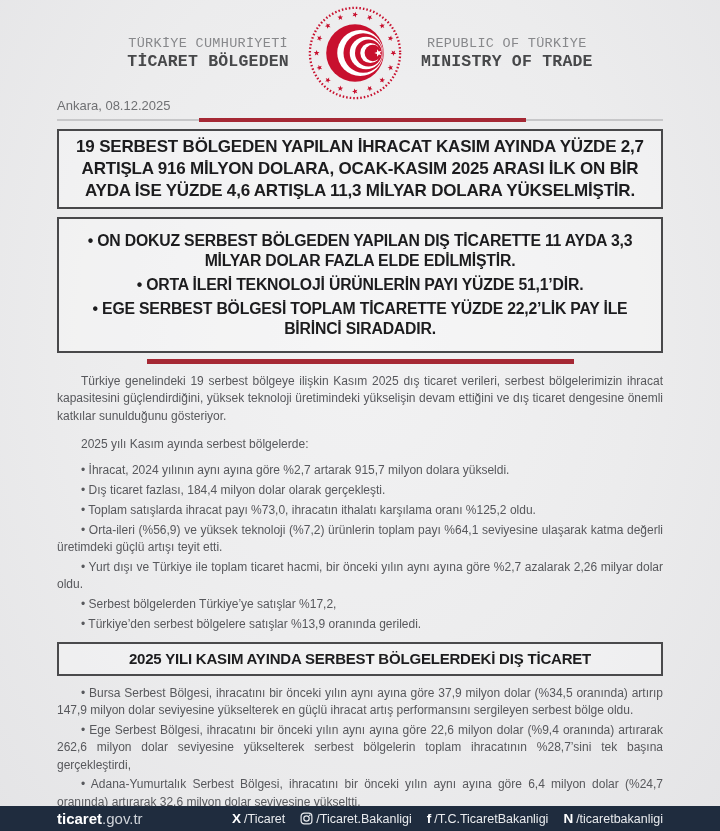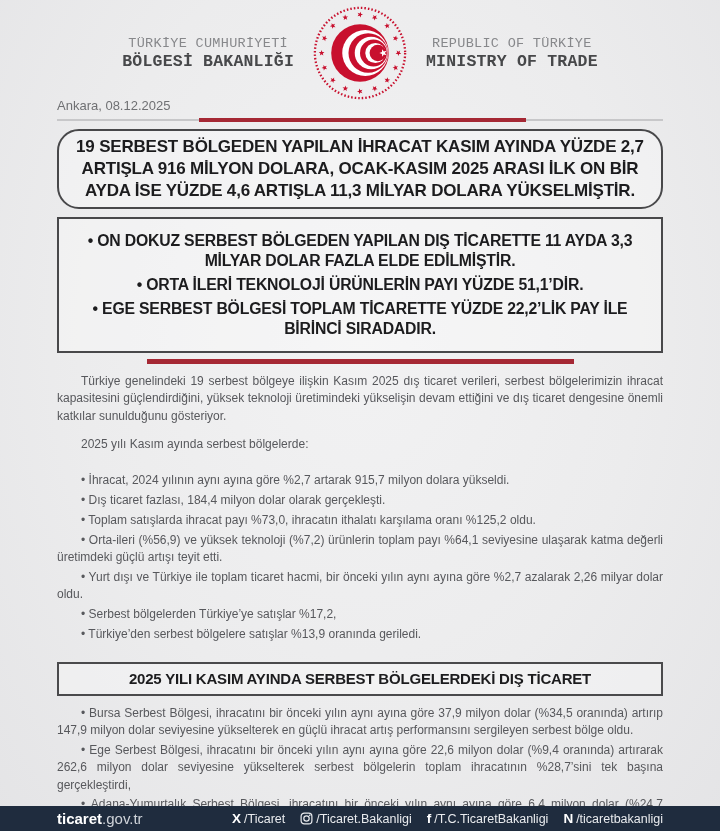--- a/index.html
+++ b/index.html
@@ -19,37 +19,37 @@
   .logo { width:96px; height:96px; flex:0 0 auto; }
 
   .dateline { font-size:13px; color:#6f7073; margin:0 0 4px; }
 
   .divider { position:relative; height:6px; margin-bottom:6px; }
   .divider .gray { position:absolute; left:0; right:0; top:2px; height:2px; background:#c7c7c9; }
   .divider .red  { position:absolute; left:142px; width:327px; top:1px; height:4px; background:#a52834; }
 
   
   .box { border:2px solid #48484a; background:rgba(255,255,255,.30); }
-  .headline-box { padding:5px 10px; margin-bottom:8px;border-radius:22px; }
+  .headline-box { padding:5px 10px; margin-bottom:8px; }
   .headline-box p { font-size:17px; line-height:22px; font-weight:bold; color:#1c1c1e; text-align:center; letter-spacing:-.2px; }
   .highlights-box { padding:8px 12px; margin-bottom:6px; }
   .hl { font-size:15.8px; line-height:20px; font-weight:bold; color:#1c1c1e; text-align:center; margin:4px 0; letter-spacing:-.2px; }
   .hl span::before { content:"• "; }
 
   .red-rule { width:427px; height:5px; background:#a52834; margin:0 auto 9px; }
 
   
   .para { font-size:12px; line-height:17.3px; color:#57585c; text-align:justify; text-indent:24px; }
   .intro { margin-bottom:11px; }
-  .lead { margin-bottom:19px; text-align:left; }
+  .lead { margin-bottom:9px; text-align:left; }
   .bullet { margin:2.5px 0; }
   .bullet .bt::before { content:"•  "; }
 
   .section-box { border:2px solid #4a4a4c; background:rgba(255,255,255,.30); text-align:center;
-                 padding:6px 8px; margin:19px 0 9px; }
+                 padding:6px 8px; margin:9px 0 9px; }
   .section-box span { font-size:15px; font-weight:bold; color:#1c1c1e; letter-spacing:-.2px; }
 
   
   footer { position:absolute; left:0; right:0; bottom:0; height:25px; background:#1f2c3e;
            display:flex; align-items:center; justify-content:space-between; padding:0 57px; }
   .site { color:#ffffff; font-size:15px; text-decoration:none; }
   .site b { font-weight:bold; }
   .site .rest { color:#cfd3d9; }
   .socials { display:flex; align-items:center; gap:15px; }
   .soc { display:flex; align-items:center; gap:3px; color:#e9ebee; font-size:12.5px; text-decoration:none; white-space:nowrap; }
@@ -58,21 +58,21 @@
 </style>
 </head>
 <body>
 
 <div class="page">
   <div class="content">
 
     <div class="masthead">
       <div class="org">
         <div class="l1">TÜRKİYE CUMHURİYETİ</div>
-        <div class="l2">BÖLGESİ BAKANLIĞI</div>
+        <div class="l2">TİCARET BÖLGEDEN</div>
       </div>
 
       <svg class="logo" viewBox="0 0 100 100">
         <circle cx="50" cy="50" r="47" fill="none" stroke="#c8102e" stroke-width="2.4" stroke-dasharray="1.6 2.1"></circle>
         <g id="star-ring" fill="#c8102e">
             <polygon points="90.00,53.10 89.23,51.05 87.05,50.96 88.76,49.60 88.18,47.49 90.00,48.70 91.82,47.49 91.24,49.60 92.95,50.96 90.77,51.05"></polygon>
             <polygon points="85.77,68.17 85.85,65.99 83.86,65.06 85.97,64.46 86.23,62.29 87.45,64.10 89.60,63.69 88.25,65.41 89.31,67.32 87.26,66.57"></polygon>
             <polygon points="76.09,80.48 77.00,78.49 75.52,76.88 77.69,77.12 78.77,75.22 79.20,77.36 81.35,77.80 79.44,78.88 79.69,81.05 78.08,79.57"></polygon>
             <polygon points="62.44,88.14 64.04,86.65 63.29,84.60 65.21,85.66 66.93,84.31 66.51,86.46 68.32,87.68 66.15,87.95 65.55,90.05 64.63,88.07"></polygon>
             <polygon points="46.90,90.00 48.95,89.23 49.04,87.05 50.40,88.76 52.51,88.18 51.30,90.00 52.51,91.82 50.40,91.24 49.04,92.95 48.95,90.77"></polygon>

